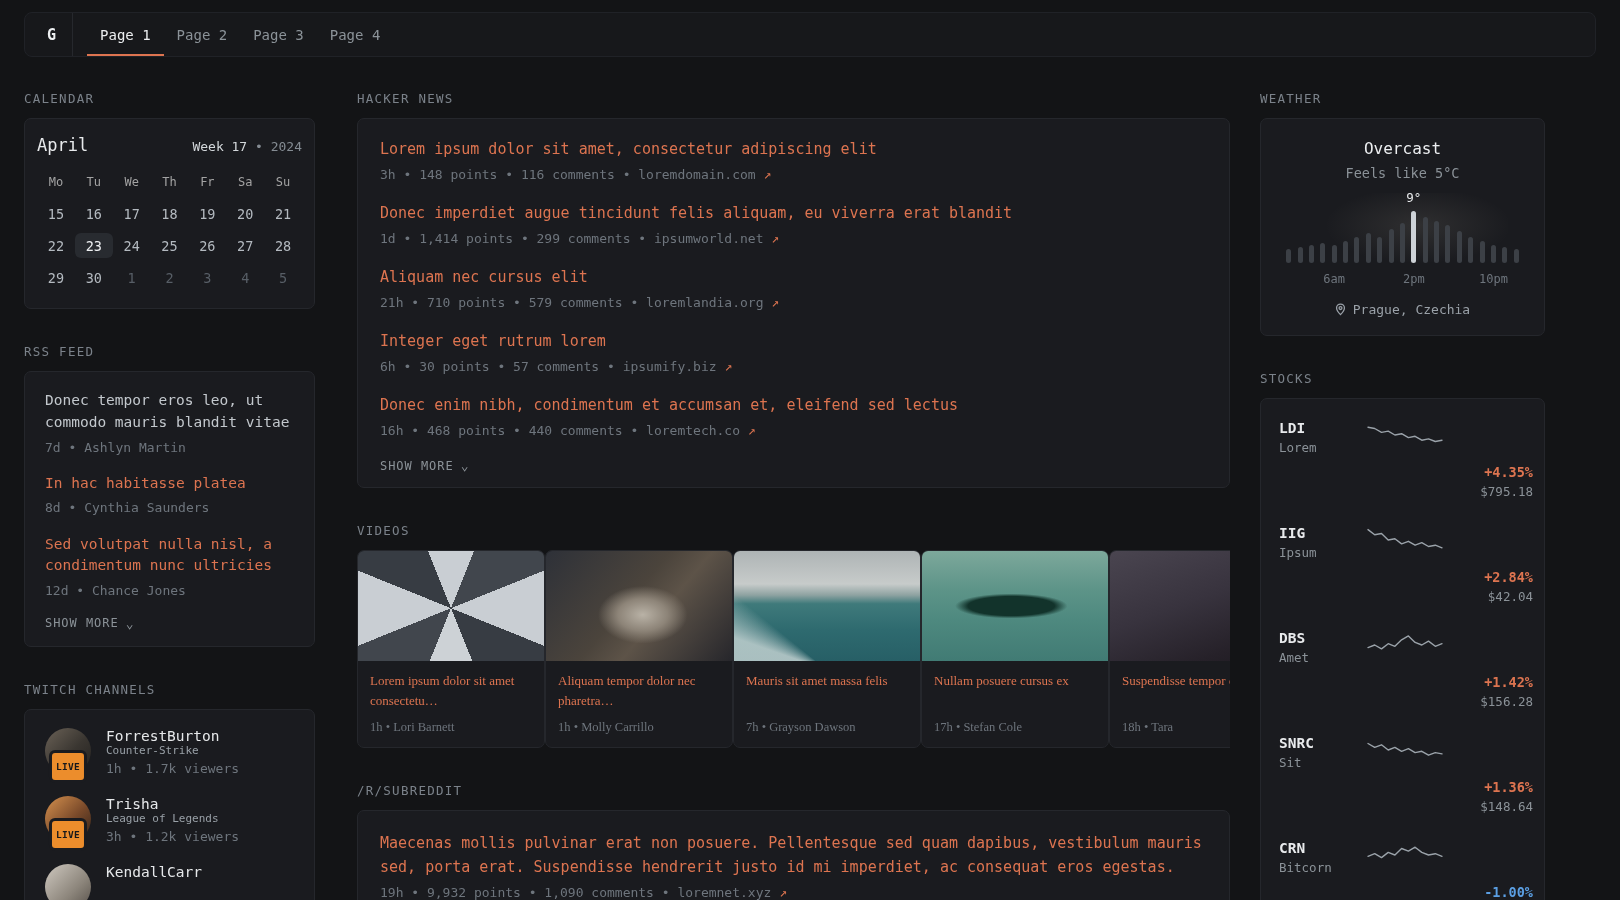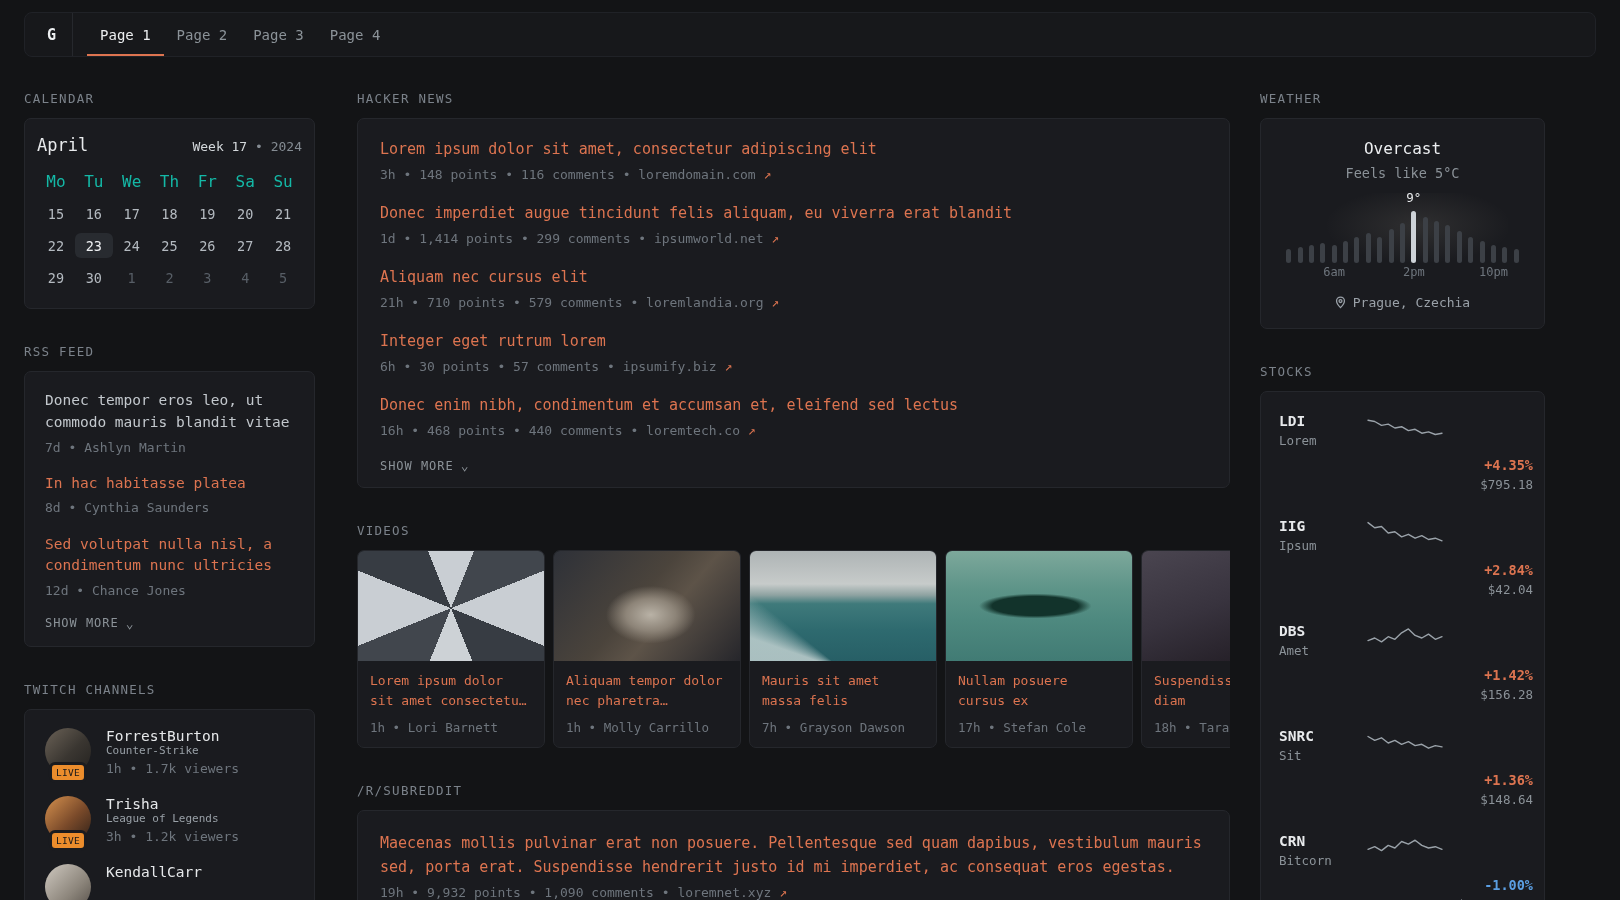--- a/index.html
+++ b/index.html
@@ -47,53 +47,53 @@
   .chev{font-size:13px;line-height:1;color:#8b9298;}
 
   
   .cal-card{padding:16px 12px 18px;}
   .cal-head{display:flex;justify-content:space-between;align-items:baseline;margin-bottom:14px;}
   .cal-month{font-size:17px;color:#e8eaec;}
   .cal-week{font-size:13px;color:#d4d8db;}
   .cal-week .sep,.cal-week .year{color:#858c93;}
   .cal-grid{display:grid;grid-template-columns:repeat(7,1fr);row-gap:7px;}
   .cal-cell{display:flex;align-items:center;justify-content:center;height:25px;font-size:13.5px;}
-  .cal-dow{color:#14b8a6;font-size:16px;}
+  .cal-dow{color:#a3a3a3;font-size:12px;}
   .cal-day{color:#b4bac0;}
   .cal-day.sel{background:#282b30;border-radius:6px;color:#eef0f2;}
   .cal-day.dim{color:var(--txt-faint);}
 
   
   .rss-card{padding:18px 20px 16px;}
   .rss-item{margin-bottom:16px;}
   .rss-title{font-size:14.5px;line-height:1.5;color:var(--accent);cursor:pointer;}
   .rss-item.muted .rss-title{color:#c3c8cd;}
 
   
   .tw-card{padding:18px 20px;}
   .tw-item{display:flex;gap:15px;margin-bottom:20px;cursor:pointer;}
   .tw-item:last-child{margin-bottom:0;}
   .tw-avatar{width:46px;height:46px;border-radius:50%;position:relative;flex:none;}
   .tw-item:nth-child(1) .tw-avatar{background:linear-gradient(135deg,#6b6257 0%,#3a3631 55%,#23211f 100%);}
   .tw-item:nth-child(2) .tw-avatar{background:linear-gradient(135deg,#d7924f 0%,#7a4a2a 55%,#2e2018 100%);}
   .tw-item:nth-child(3) .tw-avatar{background:linear-gradient(135deg,#cfc9c0 0%,#8d867c 60%,#565049 100%);}
   .badge{position:absolute;left:50%;bottom:-6px;transform:translateX(-50%);
-    background:var(--live);color:#17181b;font-size:9.5px;font-weight:400;letter-spacing:.03em;
-    padding:2px 4px;border-radius:3px;box-shadow:0 0 0 3px var(--card);}
+    background:var(--live);color:#17181b;font-size:9.5px;font-weight:700;letter-spacing:.03em;
+    padding:8px 4px;border-radius:3px;box-shadow:0 0 0 3px var(--card);}
   .tw-name{font-size:14.5px;color:#e6e8ea;}
   .tw-game{font-size:11px;color:#99a0a7;margin-top:0;}
   .tw-meta{font-size:13px;color:var(--txt-dim);margin-top:4px;text-align:center;}
 
   
   .hn-card{padding:20px 22px 14px;}
   .hn-item{margin-bottom:19px;}
   .hn-title{font-size:15px;color:var(--accent);line-height:1.45;cursor:pointer;}
 
   
-  .video-row{display:flex;gap:8px;overflow:hidden;}
+  .video-row{display:flex;overflow:hidden;font-family:Liberation Serif, serif;}
   .video-card{width:188px;flex:none;background:var(--card);border:1px solid var(--border);border-radius:7px;overflow:hidden;cursor:pointer;}
   .vthumb{height:110px;width:100%;}
   .thumb-0{background:conic-gradient(from 0deg at 50% 52%,
     #c9ced3 0deg 22deg,#41464d 22deg 68deg,#c9ced3 68deg 112deg,#373c43 112deg 158deg,
     #cdd2d6 158deg 202deg,#41464d 202deg 248deg,#c9ced3 248deg 292deg,#373c43 292deg 338deg,#c9ced3 338deg 360deg);}
   .thumb-1{background:radial-gradient(ellipse 62px 40px at 52% 58%, #b9b2a6 0%, #8d8478 40%, rgba(0,0,0,0) 72%),
     linear-gradient(130deg,#2e3138 0%,#4b443c 45%,#5d5348 60%,#26262b 100%);}
   .thumb-2{background:conic-gradient(from 245deg at 50% 108%, rgba(0,0,0,0) 0deg, rgba(225,232,230,.7) 22deg 44deg, rgba(0,0,0,0) 64deg),
     linear-gradient(180deg,#aeb4b5 0%,#c7cbca 30%,#8fa3a2 40%,#3f7a7b 48%,#2e6a6f 72%,#275f66 100%);}
   .thumb-3{background:radial-gradient(ellipse 72px 16px at 48% 50%, #12332b 0 60%, rgba(0,0,0,0) 78%),
@@ -111,21 +111,21 @@
   .weather-card{padding:20px 22px 18px;text-align:center;}
   .w-cond{font-size:16px;color:#eceef0;}
   .w-feels{font-size:13.5px;color:#8b9298;margin-top:7px;}
   .wchart{position:relative;margin-top:28px;height:54px;display:flex;align-items:flex-end;}
   .wchart::before{content:"";position:absolute;left:16%;right:6%;top:-16px;bottom:-2px;
     background:radial-gradient(ellipse at 52% 45%, rgba(230,219,196,.10), rgba(0,0,0,0) 68%);border-radius:12px;}
   .wslot{flex:1;display:flex;justify-content:center;align-items:flex-end;position:relative;height:100%;}
   .wbar{width:5px;border-radius:3px;background:#3c4046;}
   .wbar.hl{background:#cdd2d7;}
   .wpeak{position:absolute;top:-19px;left:50%;transform:translateX(-50%);font-size:12.5px;color:#e8eaec;}
-  .wtimes{position:relative;height:15px;margin-top:2px;font-size:12px;color:var(--txt-dim);}
+  .wtimes{position:relative;height:15px;margin-top:9px;font-size:12px;color:var(--txt-dim);}
   .wtimes span{position:absolute;transform:translateX(-50%);top:0;}
   .w-loc{margin-top:15px;font-size:13px;color:var(--txt-soft);display:flex;justify-content:center;align-items:center;gap:7px;}
 
   
   .stocks-card{padding:8px 18px;}
   .stock-row{display:flex;align-items:flex-start;padding:13px 0;}
   .s-left{width:88px;flex:none;}
   .s-sym{font-size:14.5px;font-weight:700;color:#e8eaec;}
   .s-name{font-size:12.5px;color:#8b9298;margin-top:4px;}
   .s-spark{flex:1;display:flex;justify-content:center;align-items:center;}

